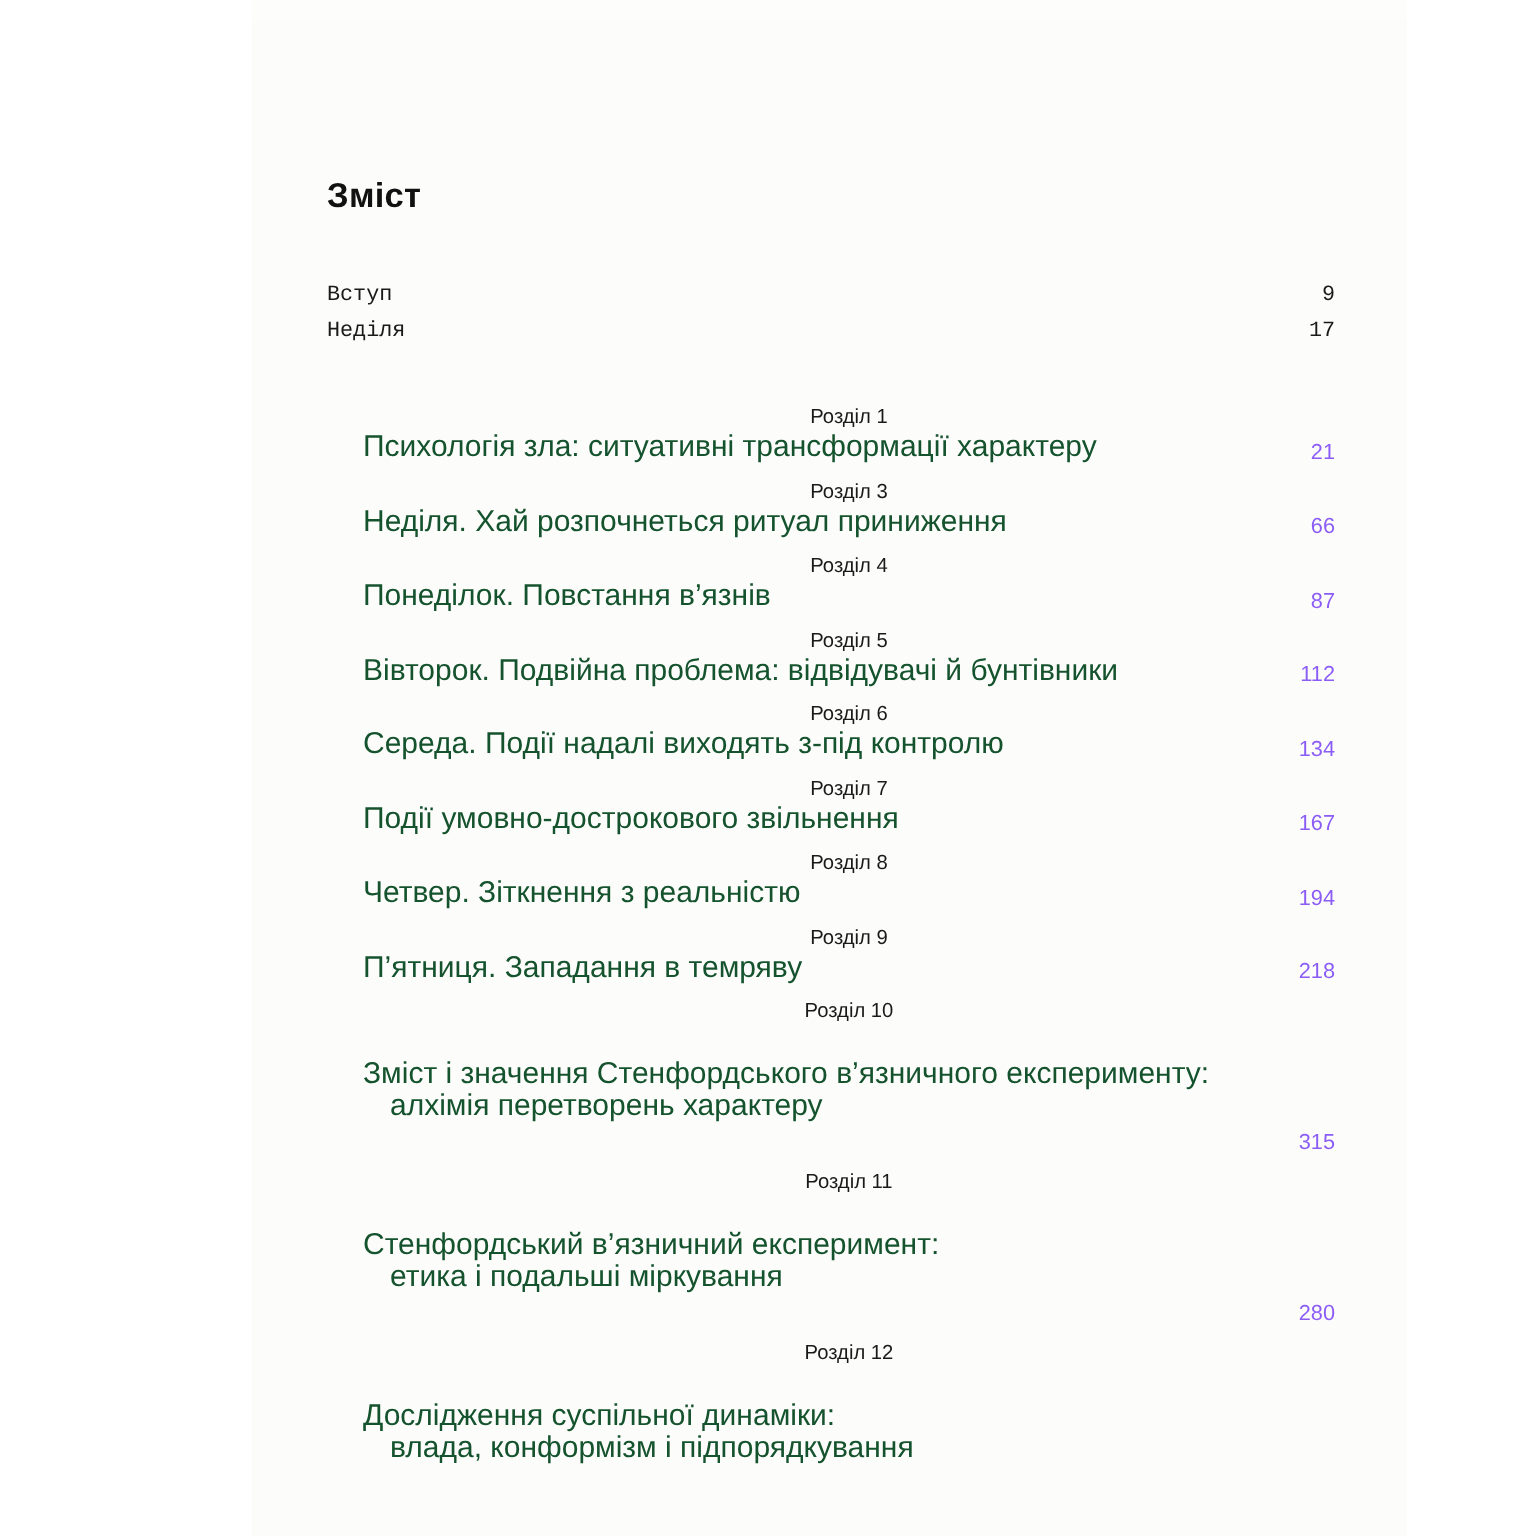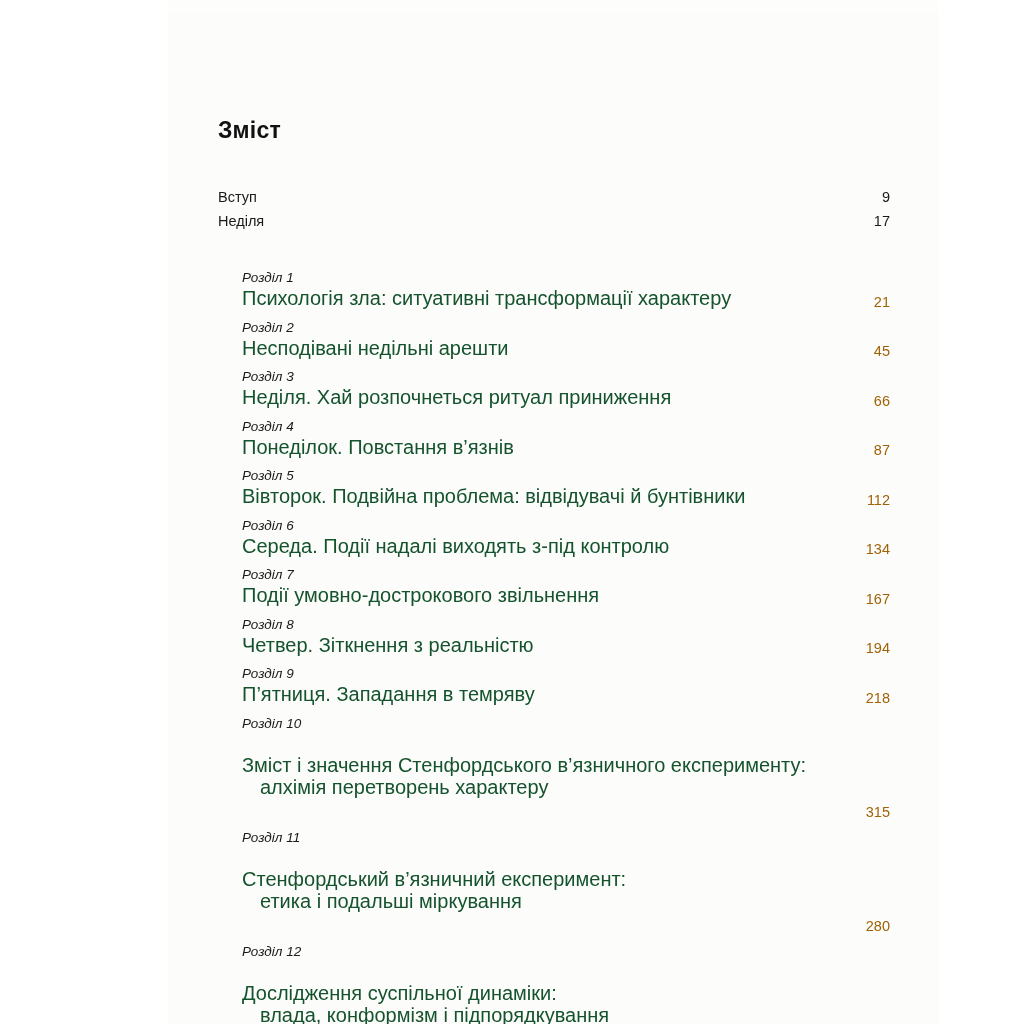--- a/index.html
+++ b/index.html
@@ -49,20 +49,21 @@
   }
   .toc-title {
     font-size: 23px;
     font-weight: bold;
     letter-spacing: 0.2px;
     color: #111111;
     margin: 0 0 42px 0;
   }
   .front-list {
     margin: 0 0 34px 0;
+    font-family: Liberation Mono, monospace;
   }
   .row {
     display: flex;
     align-items: baseline;
     font-size: 14.5px;
     line-height: 23.5px;
     color: #1a1a1a;
   }
   .row .label {
     flex: 1 1 auto;
@@ -74,25 +75,25 @@
     text-align: right;
     font-size: 14.5px;
   }
   .chapters {
     margin: 0;
   }
   .chapter {
     margin-bottom: 1px;
   }
   .chapter-label {
-    font-style: italic;
     font-size: 13.5px;
     line-height: 21px;
     color: #1a1a1a;
     padding-left: 24px;
+    text-align: center;
   }
   .chapter-row {
     display: flex;
     align-items: baseline;
     padding-left: 24px;
     margin-bottom: 7px;
   }
   .chapter-title {
     flex: 1 1 auto;
     font-size: 20px;
@@ -102,21 +103,21 @@
   }
   .chapter-title .cont {
     display: block;
     padding-left: 18px;
   }
   .chapter-page {
     flex: 0 0 auto;
     width: 52px;
     text-align: right;
     font-size: 14.5px;
-    color: #a16207;
+    color: #8b5cf6;
     align-self: flex-end;
   }
 </style>
 </head>
 <body>
 
 <div class="page">
   <div class="page-edge-left"></div>
   <div class="page-edge-right"></div>
 
@@ -139,27 +140,20 @@
       <div class="chapters">
 
         <div class="chapter">
           <div class="chapter-label">Розділ 1</div>
           <div class="chapter-row">
             <span class="chapter-title">Психологія зла: ситуативні трансформації характеру</span>
             <span class="chapter-page">21</span>
           </div>
         </div>
 
-        <div class="chapter">
-          <div class="chapter-label">Розділ 2</div>
-          <div class="chapter-row">
-            <span class="chapter-title">Несподівані недільні арешти</span>
-            <span class="chapter-page">45</span>
-          </div>
-        </div>
 
         <div class="chapter">
           <div class="chapter-label">Розділ 3</div>
           <div class="chapter-row">
             <span class="chapter-title">Неділя. Хай розпочнеться ритуал приниження</span>
             <span class="chapter-page">66</span>
           </div>
         </div>
 
         <div class="chapter">

